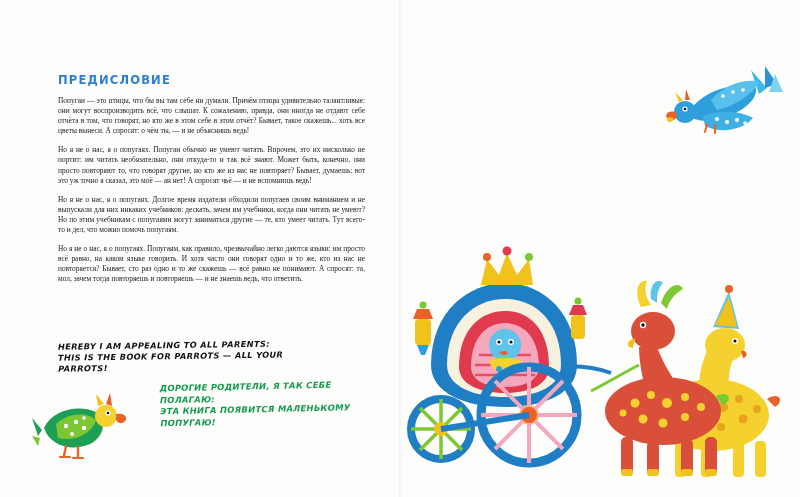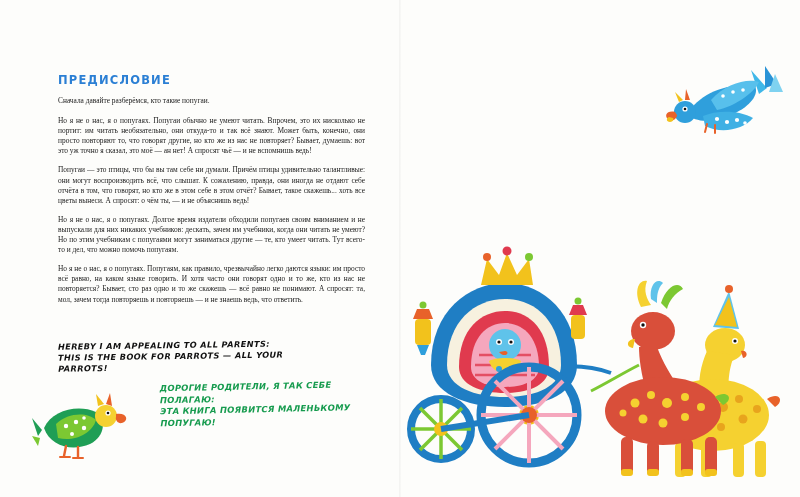--- a/index.html
+++ b/index.html
@@ -91,23 +91,22 @@
 </head>
 <body>
 
 <div class="page">
 
   <div class="gutter"></div>
 
   <div class="heading">ПРЕДИСЛОВИЕ</div>
 
   <div class="body-col">
-    <p class="para first">Сначала давайте разберёмся, кто такие попугаи.</p>
+    <p class="para">Попугаи — это птицы, что бы вы там себе ни думали. Причём птицы удивительно талантливые: они могут воспроизводить всё, что слышат. К сожалению, правда, они иногда не отдают себе отчёта в том, что говорят, но кто же в этом себе в этом отчёт? Бывает, такое скажешь... хоть все цветы вынеси. А спросят: о чём ты, — и не объяснишь ведь!</p>
     <p class="para">Но я не о нас, я о попугаях. Попугаи обычно не умеют читать. Впрочем, это их нисколько не портит: им читать необязательно, они откуда-то и так всё знают. Может быть, конечно, они просто повторяют то, что говорят другие, но кто же из нас не повторяет? Бывает, думаешь: вот это уж точно я сказал, это моё — ан нет! А спросят чьё — и не вспомнишь ведь!</p>
-    <p class="para">Попугаи — это птицы, что бы вы там себе ни думали. Причём птицы удивительно талантливые: они могут воспроизводить всё, что слышат. К сожалению, правда, они иногда не отдают себе отчёта в том, что говорят, но кто же в этом себе в этом отчёт? Бывает, такое скажешь... хоть все цветы вынеси. А спросят: о чём ты, — и не объяснишь ведь!</p>
     <p class="para">Но я не о нас, я о попугаях. Долгое время издатели обходили попугаев своим вниманием и не выпускали для них никаких учебников: дескать, зачем им учебники, когда они читать не умеют? Но по этим учебникам с попугаями могут заниматься другие — те, кто умеет читать. Тут всего-то и дел, что можно помочь попугаям.</p>
     <p class="para">Но я не о нас, я о попугаях. Попугаям, как правило, чрезвычайно легко даются языки: им просто всё равно, на каком языке говорить. И хотя часто они говорят одно и то же, кто из нас не повторяется? Бывает, сто раз одно и то же скажешь — всё равно не понимают. А спросят: та, мол, зачем тогда повторяешь и повторяешь — и не знаешь ведь, что ответить.</p>
   </div>
 
   <div class="hand-en" style="white-space: pre-line;">HEREBY I AM APPEALING TO ALL PARENTS:
 THIS IS THE BOOK FOR PARROTS — ALL YOUR PARROTS!</div>
   <div class="hand-ru" style="white-space: pre-line;">ДОРОГИЕ РОДИТЕЛИ, Я ТАК СЕБЕ ПОЛАГАЮ:
 ЭТА КНИГА ПОЯВИТСЯ МАЛЕНЬКОМУ ПОПУГАЮ!</div>
 
   <div class="art" style="left:655px; top:60px; width:130px; height:90px;">

